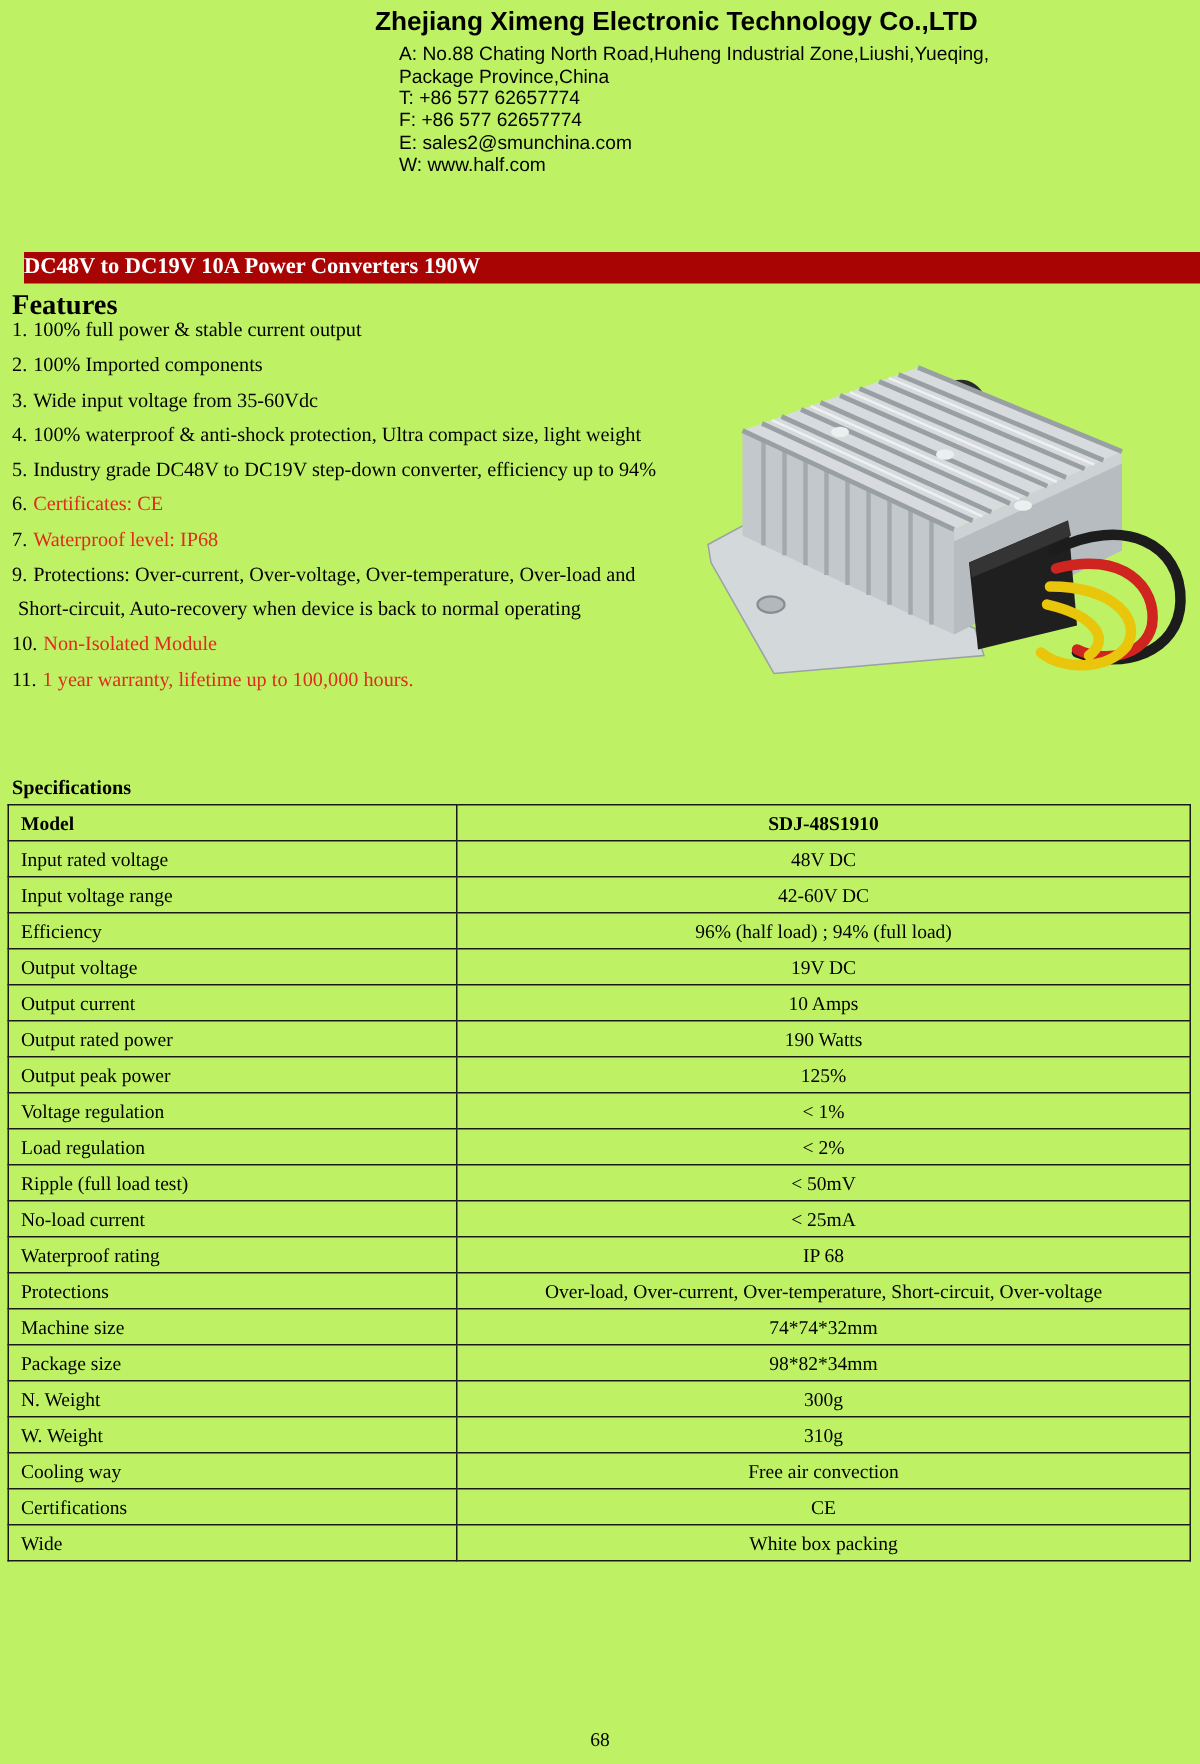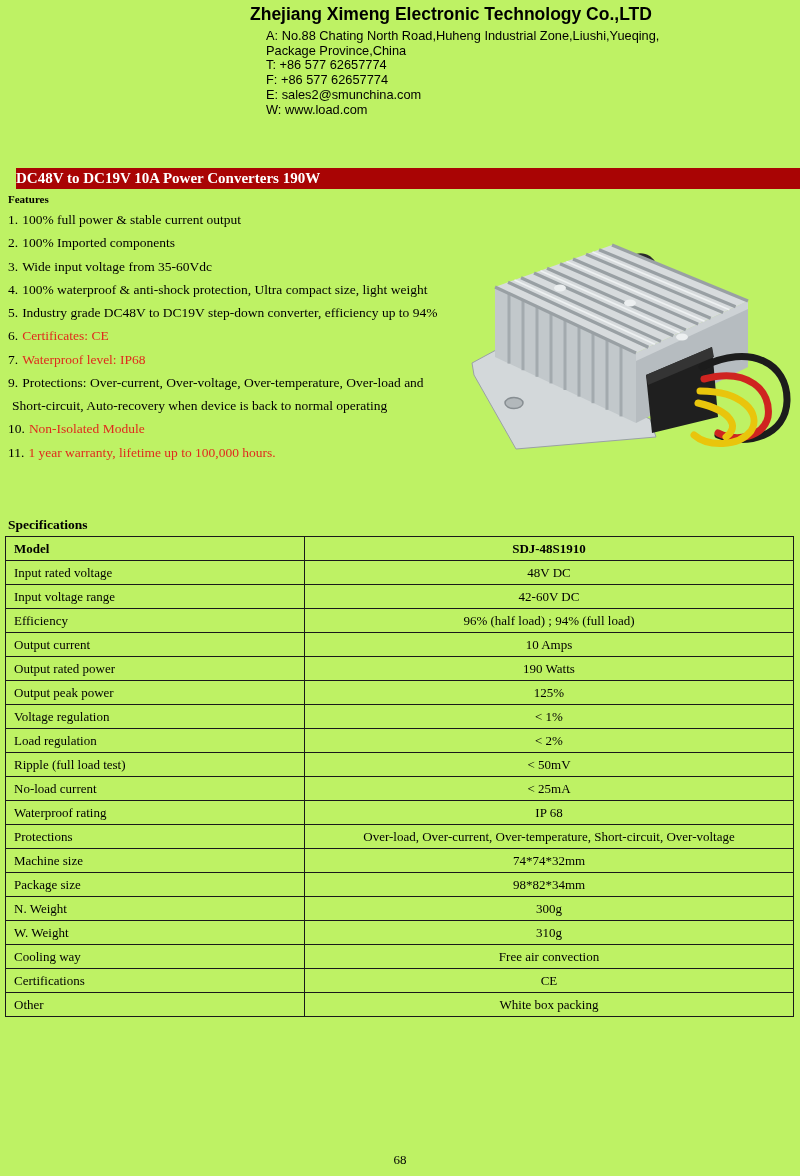--- a/index.html
+++ b/index.html
@@ -11,21 +11,21 @@
   .hdr .company{font-size:17.5px;font-weight:bold;letter-spacing:0;white-space:nowrap;}
   .hdr .contact{margin-left:16px;margin-top:4px;font-size:12.8px;line-height:14.7px;}
   .hdr .contact div{white-space:nowrap;}
 
   
   .banner{position:absolute;left:16px;top:168px;width:800px;height:21px;background:#a90404;
           color:#fff;font-weight:bold;font-size:15px;line-height:21px;padding-left:0;
           box-sizing:border-box;white-space:nowrap;}
 
   
-  .feat-head{position:absolute;left:8px;top:193px;font-size:11px;font-weight:bold;}
+  .feat-head{position:absolute;left:8px;top:193px;font-size:19px;font-weight:bold;}
   .feat-list{position:absolute;left:8px;top:212px;font-size:13.5px;}
   .f-line{height:23.25px;white-space:nowrap;}
   .f-num{margin-right:4px;}
   .red{color:#e02b1d;}
 
   
   .photo{position:absolute;left:450px;top:225px;width:350px;height:235px;}
 
   
   .spec-head{position:absolute;left:8px;top:517px;font-size:13.5px;font-weight:bold;}
@@ -45,21 +45,21 @@
 <div class="page">
 
   <div class="hdr">
     <div class="company">Zhejiang Ximeng Electronic Technology Co.,LTD</div>
     <div class="contact">
       <div>A: No.88 Chating North Road,Huheng Industrial Zone,Liushi,Yueqing,</div>
       <div>Package Province,China</div>
       <div>T: +86 577 62657774</div>
       <div>F: +86 577 62657774</div>
       <div>E: sales2@smunchina.com</div>
-      <div>W: www.load.com</div>
+      <div>W: www.half.com</div>
     </div>
   </div>
 
   <div class="banner">
     <span>DC48V to DC19V 10A Power Converters 190W</span>
   </div>
 
   <div class="feat-head">Features</div>
   <div class="feat-list">
     <div class="f-line"><span class="f-num">1.</span><span>100% full power &amp; stable current output</span></div>
@@ -148,20 +148,24 @@
         </tr>
     <tr>
           <td class="lab">Input voltage range</td>
           <td class="val">42-60V DC</td>
         </tr>
     <tr>
           <td class="lab">Efficiency</td>
           <td class="val">96% (half load) ; 94% (full load)</td>
         </tr>
     <tr>
+          <td class="lab">Output voltage</td>
+          <td class="val">19V DC</td>
+        </tr>
+    <tr>
           <td class="lab">Output current</td>
           <td class="val">10 Amps</td>
         </tr>
     <tr>
           <td class="lab">Output rated power</td>
           <td class="val">190 Watts</td>
         </tr>
     <tr>
           <td class="lab">Output peak power</td>
           <td class="val">125%</td>
@@ -208,21 +212,21 @@
         </tr>
     <tr>
           <td class="lab">Cooling way</td>
           <td class="val">Free air convection</td>
         </tr>
     <tr>
           <td class="lab">Certifications</td>
           <td class="val">CE</td>
         </tr>
     <tr>
-          <td class="lab">Other</td>
+          <td class="lab">Wide</td>
           <td class="val">White box packing</td>
         </tr>
   </tbody>
     </table>
 
   <div class="footer">
     <span>68</span>
   </div>
 
 </div>

